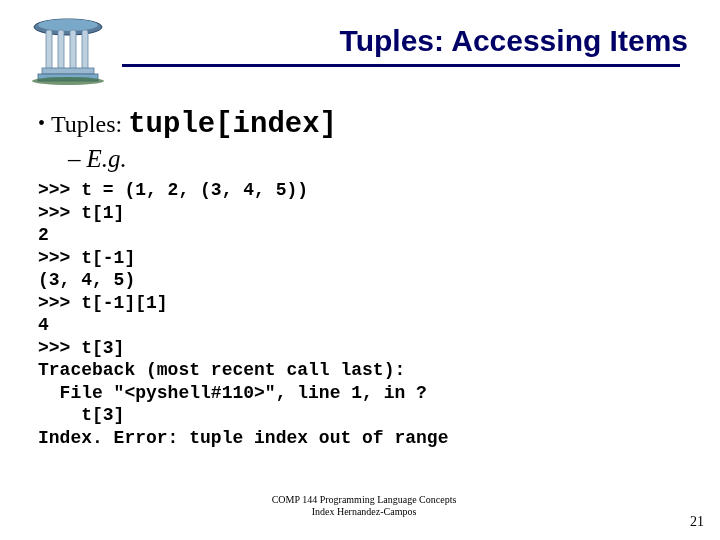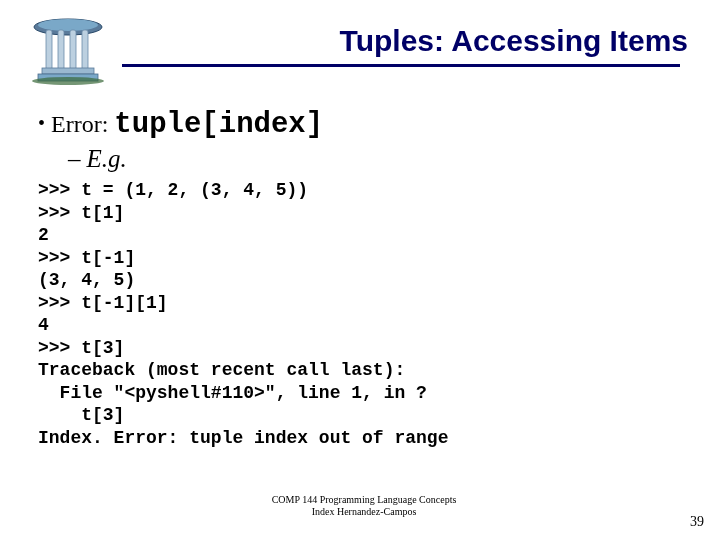--- a/index.html
+++ b/index.html
@@ -122,21 +122,21 @@
       <ellipse cx="36" cy="63" rx="36" ry="4" fill="#3a6a3a" opacity="0.7"></ellipse>
     </svg>
     <div class="title-wrap">
       <div class="title">Tuples: Accessing Items</div>
       <hr class="rule">
     </div>
   </div>
 
   <div class="content">
     <div class="bullet1">
-      <span class="dot">•</span><span>Error: </span><span class="mono">tuple[index]</span>
+      <span class="dot">•</span><span>Tuples: </span><span class="mono">tuple[index]</span>
     </div>
     <div class="bullet2">
       <span class="dash">–</span><span>E.g.</span>
     </div>
     <div class="code">&gt;&gt;&gt; t = (1, 2, (3, 4, 5))
 &gt;&gt;&gt; t[1]
 2
 &gt;&gt;&gt; t[-1]
 (3, 4, 5)
 &gt;&gt;&gt; t[-1][1]
@@ -146,14 +146,14 @@
   File "&lt;pyshell#110&gt;", line 1, in ?
     t[3]
 Index. Error: tuple index out of range</div>
   </div>
 
   <div class="footer">
     <div>COMP 144 Programming Language Concepts</div>
     <div>Index Hernandez-Campos</div>
   </div>
 
-  <div class="pagenum">39</div>
+  <div class="pagenum">21</div>
 </div>
 
 </body></html>

